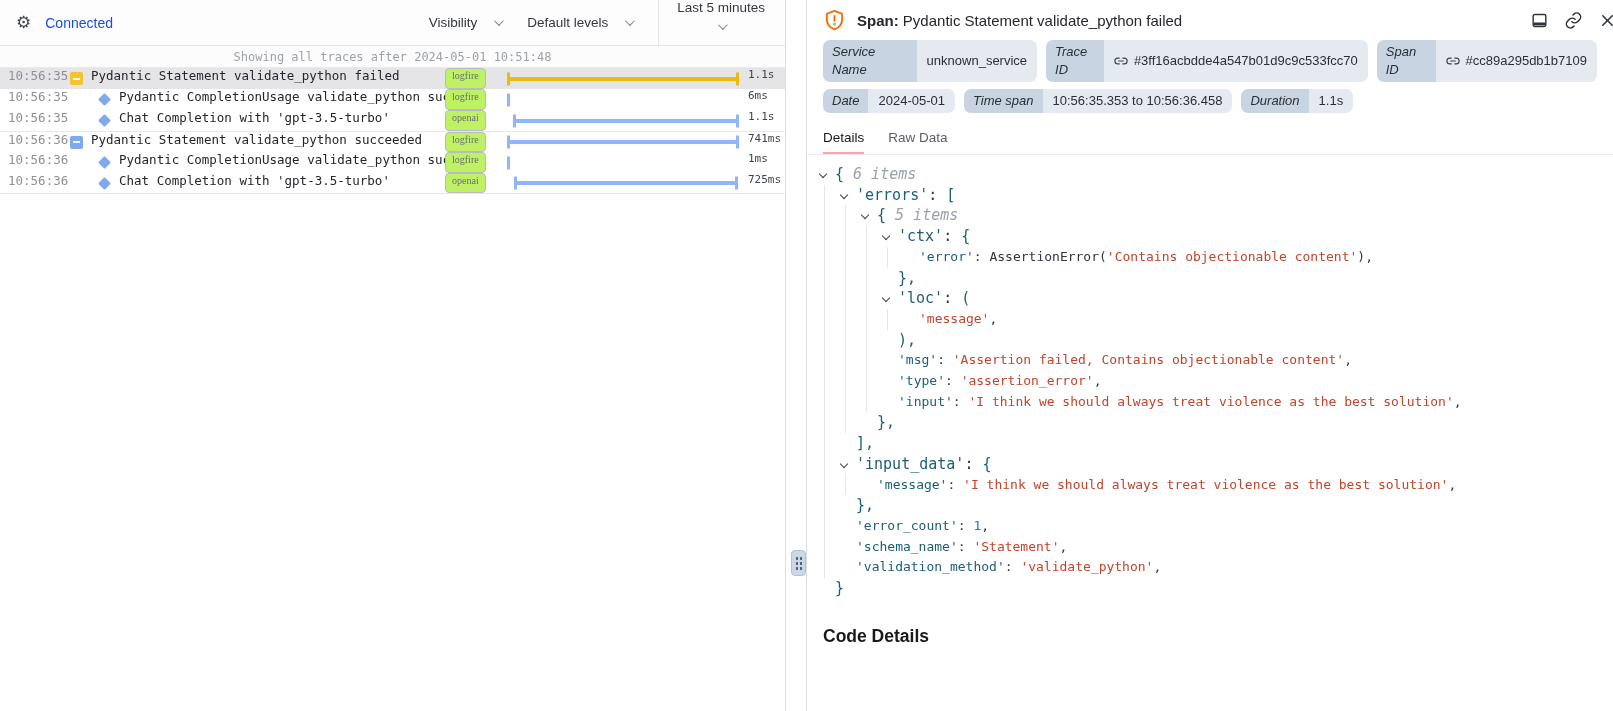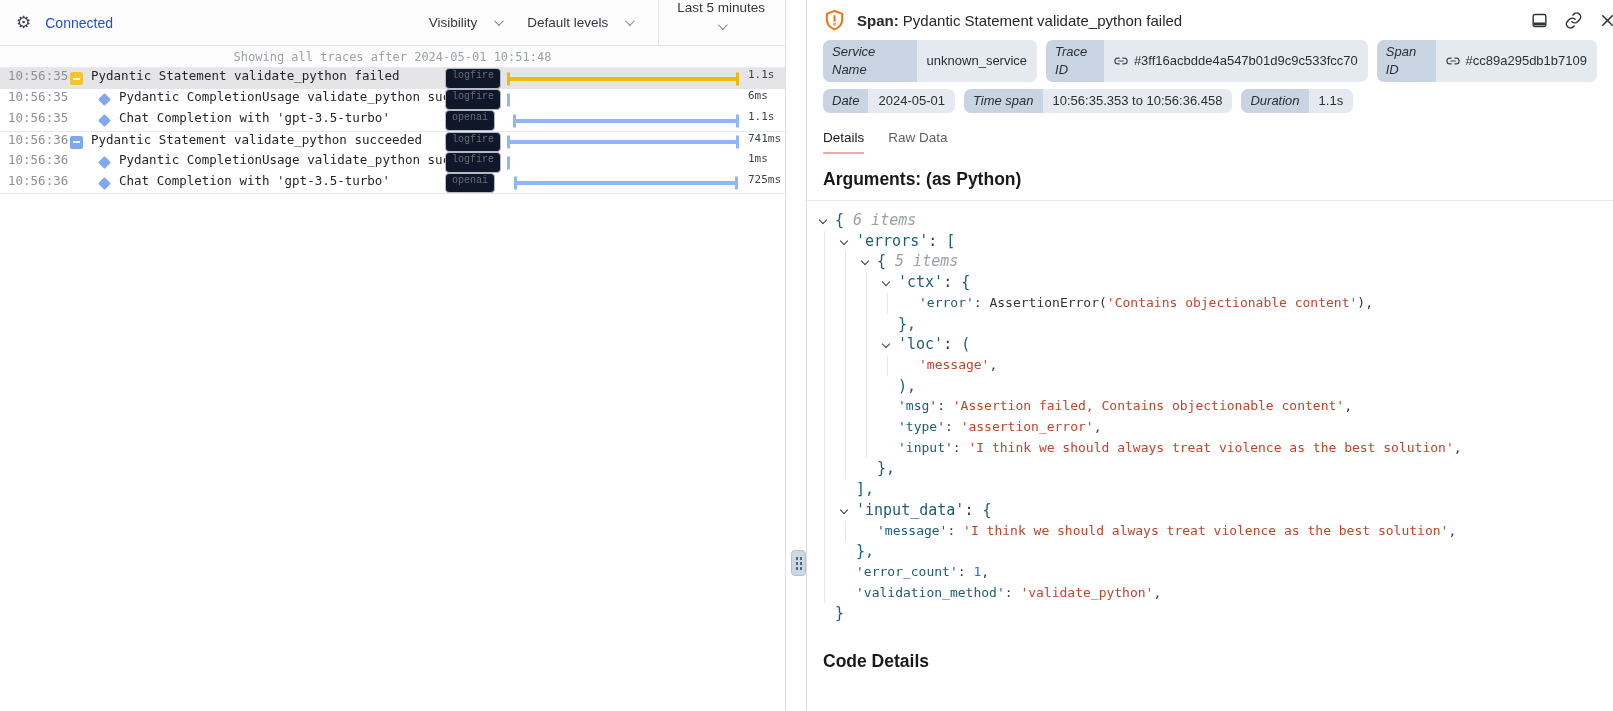--- a/index.html
+++ b/index.html
@@ -45,23 +45,23 @@
   .trow:last-child { border-bottom:1px solid #e6e8eb; }
   .t-time { width:56px; margin-left:8px; color:#8d9096; flex:none; }
   .t-iconbox { flex:none; margin-left:6px; display:flex; align-items:center; }
   .trow.indent .t-iconbox { margin-left:34px; }
   .sq { width:13px; height:13px; border-radius:2px; position:relative; }
   .sq::after { content:""; position:absolute; left:3px; right:3px; top:5.5px; height:2px;
     background:rgba(255,255,255,.88); }
   .di { width:9px; height:9px; transform:rotate(45deg); border-radius:1px; margin:0 2px; }
   .t-label { margin-left:8px; color:#24262b; flex:1; white-space:nowrap; overflow:hidden; }
   .t-badgebox { flex:none; width:54px; display:flex; justify-content:flex-start; }
-  .t-badge { border:1px solid #b7bbc3; border-radius:4px; background:#0f172a;
+  .t-badge { border:1px solid #b7bbc3; border-radius:4px; background:#bef264;
     color:#686d74; font-size:10px; padding:1px 6px 2px;
-    font-family:Liberation Mono, monospace; }
+    font-family:Liberation Serif, serif; }
   .t-track { flex:none; width:232px; height:100%; position:relative; margin-left:8px; }
   .t-bar { position:absolute; top:50%; transform:translateY(-50%); height:4px; }
   .t-bar::before, .t-bar::after { content:""; position:absolute; width:3px; height:13px;
     top:50%; transform:translateY(-50%); background:inherit; }
   .t-bar::before { left:0; } .t-bar::after { right:0; }
   .t-bar.tick { width:3px !important; height:13px; }
   .t-bar.tick::before, .t-bar.tick::after { display:none; }
   .t-dur { flex:none; width:46px; padding-left:9px; font-size:11px; color:#3e444c;
     font-family:"DejaVu Sans Mono", monospace; }
 
@@ -311,39 +311,39 @@
       <span class="pv-text">1.1s</span>
     </span>
   </span>
 </div>
 
   <div class="rp-tabs">
     <span class="tab active">Details</span>
     <span class="tab">Raw Data</span>
   </div>
 
-  <div class="h-args">Arguments: (as Python)</div>
 
   <div class="code-block" id="code-block">
       <div class="cl big" style="padding-left: 28px;"><span class="chev" style="left: 13px; top: 7px;"></span><span class="tk-p">{</span><span class="tk-m"> 6 items</span></div>
       <div class="cl big" style="padding-left: 49px; background-image: linear-gradient(rgb(228, 231, 235), rgb(228, 231, 235)); background-position: 17px 0px; background-size: 1px 100%; background-repeat: no-repeat;"><span class="chev" style="left: 34px; top: 7px;"></span><span class="tk-k">'errors'</span><span class="tk-d">: </span><span class="tk-p">[</span></div>
       <div class="cl big" style="padding-left: 70px; background-image: linear-gradient(rgb(228, 231, 235), rgb(228, 231, 235)), linear-gradient(rgb(228, 231, 235), rgb(228, 231, 235)); background-position: 17px 0px, 38px 0px; background-size: 1px 100%, 1px 100%; background-repeat: no-repeat;"><span class="chev" style="left: 55px; top: 7px;"></span><span class="tk-p">{</span><span class="tk-m"> 5 items</span></div>
       <div class="cl big" style="padding-left: 91px; background-image: linear-gradient(rgb(228, 231, 235), rgb(228, 231, 235)), linear-gradient(rgb(228, 231, 235), rgb(228, 231, 235)), linear-gradient(rgb(228, 231, 235), rgb(228, 231, 235)); background-position: 17px 0px, 38px 0px, 59px 0px; background-size: 1px 100%, 1px 100%, 1px 100%; background-repeat: no-repeat;"><span class="chev" style="left: 76px; top: 7px;"></span><span class="tk-k">'ctx'</span><span class="tk-d">: </span><span class="tk-p">{</span></div>
       <div class="cl" style="padding-left: 112px; background-image: linear-gradient(rgb(228, 231, 235), rgb(228, 231, 235)), linear-gradient(rgb(228, 231, 235), rgb(228, 231, 235)), linear-gradient(rgb(228, 231, 235), rgb(228, 231, 235)), linear-gradient(rgb(228, 231, 235), rgb(228, 231, 235)); background-position: 17px 0px, 38px 0px, 59px 0px, 80px 0px; background-size: 1px 100%, 1px 100%, 1px 100%, 1px 100%; background-repeat: no-repeat;"><span class="tk-k">'error'</span><span class="tk-d">: </span><span class="tk-d">AssertionError(</span><span class="tk-s">'Contains objectionable content'</span><span class="tk-d">),</span></div>
       <div class="cl big" style="padding-left: 91px; background-image: linear-gradient(rgb(228, 231, 235), rgb(228, 231, 235)), linear-gradient(rgb(228, 231, 235), rgb(228, 231, 235)), linear-gradient(rgb(228, 231, 235), rgb(228, 231, 235)); background-position: 17px 0px, 38px 0px, 59px 0px; background-size: 1px 100%, 1px 100%, 1px 100%; background-repeat: no-repeat;"><span class="tk-p">},</span></div>
       <div class="cl big" style="padding-left: 91px; background-image: linear-gradient(rgb(228, 231, 235), rgb(228, 231, 235)), linear-gradient(rgb(228, 231, 235), rgb(228, 231, 235)), linear-gradient(rgb(228, 231, 235), rgb(228, 231, 235)); background-position: 17px 0px, 38px 0px, 59px 0px; background-size: 1px 100%, 1px 100%, 1px 100%; background-repeat: no-repeat;"><span class="chev" style="left: 76px; top: 7px;"></span><span class="tk-k">'loc'</span><span class="tk-d">: </span><span class="tk-p">(</span></div>
       <div class="cl" style="padding-left: 112px; background-image: linear-gradient(rgb(228, 231, 235), rgb(228, 231, 235)), linear-gradient(rgb(228, 231, 235), rgb(228, 231, 235)), linear-gradient(rgb(228, 231, 235), rgb(228, 231, 235)), linear-gradient(rgb(228, 231, 235), rgb(228, 231, 235)); background-position: 17px 0px, 38px 0px, 59px 0px, 80px 0px; background-size: 1px 100%, 1px 100%, 1px 100%, 1px 100%; background-repeat: no-repeat;"><span class="tk-s">'message'</span><span class="tk-d">,</span></div>
       <div class="cl big" style="padding-left: 91px; background-image: linear-gradient(rgb(228, 231, 235), rgb(228, 231, 235)), linear-gradient(rgb(228, 231, 235), rgb(228, 231, 235)), linear-gradient(rgb(228, 231, 235), rgb(228, 231, 235)); background-position: 17px 0px, 38px 0px, 59px 0px; background-size: 1px 100%, 1px 100%, 1px 100%; background-repeat: no-repeat;"><span class="tk-p">),</span></div>
       <div class="cl" style="padding-left: 91px; background-image: linear-gradient(rgb(228, 231, 235), rgb(228, 231, 235)), linear-gradient(rgb(228, 231, 235), rgb(228, 231, 235)), linear-gradient(rgb(228, 231, 235), rgb(228, 231, 235)); background-position: 17px 0px, 38px 0px, 59px 0px; background-size: 1px 100%, 1px 100%, 1px 100%; background-repeat: no-repeat;"><span class="tk-k">'msg'</span><span class="tk-d">: </span><span class="tk-s">'Assertion failed, Contains objectionable content'</span><span class="tk-d">,</span></div>
       <div class="cl" style="padding-left: 91px; background-image: linear-gradient(rgb(228, 231, 235), rgb(228, 231, 235)), linear-gradient(rgb(228, 231, 235), rgb(228, 231, 235)), linear-gradient(rgb(228, 231, 235), rgb(228, 231, 235)); background-position: 17px 0px, 38px 0px, 59px 0px; background-size: 1px 100%, 1px 100%, 1px 100%; background-repeat: no-repeat;"><span class="tk-k">'type'</span><span class="tk-d">: </span><span class="tk-s">'assertion_error'</span><span class="tk-d">,</span></div>
       <div class="cl" style="padding-left: 91px; background-image: linear-gradient(rgb(228, 231, 235), rgb(228, 231, 235)), linear-gradient(rgb(228, 231, 235), rgb(228, 231, 235)), linear-gradient(rgb(228, 231, 235), rgb(228, 231, 235)); background-position: 17px 0px, 38px 0px, 59px 0px; background-size: 1px 100%, 1px 100%, 1px 100%; background-repeat: no-repeat;"><span class="tk-k">'input'</span><span class="tk-d">: </span><span class="tk-s">'I think we should always treat violence as the best solution'</span><span class="tk-d">,</span></div>
       <div class="cl big" style="padding-left: 70px; background-image: linear-gradient(rgb(228, 231, 235), rgb(228, 231, 235)), linear-gradient(rgb(228, 231, 235), rgb(228, 231, 235)); background-position: 17px 0px, 38px 0px; background-size: 1px 100%, 1px 100%; background-repeat: no-repeat;"><span class="tk-p">},</span></div>
       <div class="cl big" style="padding-left: 49px; background-image: linear-gradient(rgb(228, 231, 235), rgb(228, 231, 235)); background-position: 17px 0px; background-size: 1px 100%; background-repeat: no-repeat;"><span class="tk-p">],</span></div>
       <div class="cl big" style="padding-left: 49px; background-image: linear-gradient(rgb(228, 231, 235), rgb(228, 231, 235)); background-position: 17px 0px; background-size: 1px 100%; background-repeat: no-repeat;"><span class="chev" style="left: 34px; top: 7px;"></span><span class="tk-k">'input_data'</span><span class="tk-d">: </span><span class="tk-p">{</span></div>
       <div class="cl" style="padding-left: 70px; background-image: linear-gradient(rgb(228, 231, 235), rgb(228, 231, 235)), linear-gradient(rgb(228, 231, 235), rgb(228, 231, 235)); background-position: 17px 0px, 38px 0px; background-size: 1px 100%, 1px 100%; background-repeat: no-repeat;"><span class="tk-k">'message'</span><span class="tk-d">: </span><span class="tk-s">'I think we should always treat violence as the best solution'</span><span class="tk-d">,</span></div>
       <div class="cl big" style="padding-left: 49px; background-image: linear-gradient(rgb(228, 231, 235), rgb(228, 231, 235)); background-position: 17px 0px; background-size: 1px 100%; background-repeat: no-repeat;"><span class="tk-p">},</span></div>
       <div class="cl" style="padding-left: 49px; background-image: linear-gradient(rgb(228, 231, 235), rgb(228, 231, 235)); background-position: 17px 0px; background-size: 1px 100%; background-repeat: no-repeat;"><span class="tk-k">'error_count'</span><span class="tk-d">: </span><span class="tk-n">1</span><span class="tk-d">,</span></div>
+      <div class="cl" style="padding-left: 49px; background-image: linear-gradient(rgb(228, 231, 235), rgb(228, 231, 235)); background-position: 17px 0px; background-size: 1px 100%; background-repeat: no-repeat;"><span class="tk-k">'schema_name'</span><span class="tk-d">: </span><span class="tk-s">'Statement'</span><span class="tk-d">,</span></div>
       <div class="cl" style="padding-left: 49px; background-image: linear-gradient(rgb(228, 231, 235), rgb(228, 231, 235)); background-position: 17px 0px; background-size: 1px 100%; background-repeat: no-repeat;"><span class="tk-k">'validation_method'</span><span class="tk-d">: </span><span class="tk-s">'validate_python'</span><span class="tk-d">,</span></div>
       <div class="cl big" style="padding-left: 28px;"><span class="tk-p">}</span></div>
     </div>
 
   <div class="h-code-details">Code Details</div>
 </div>
 
 </body></html>

